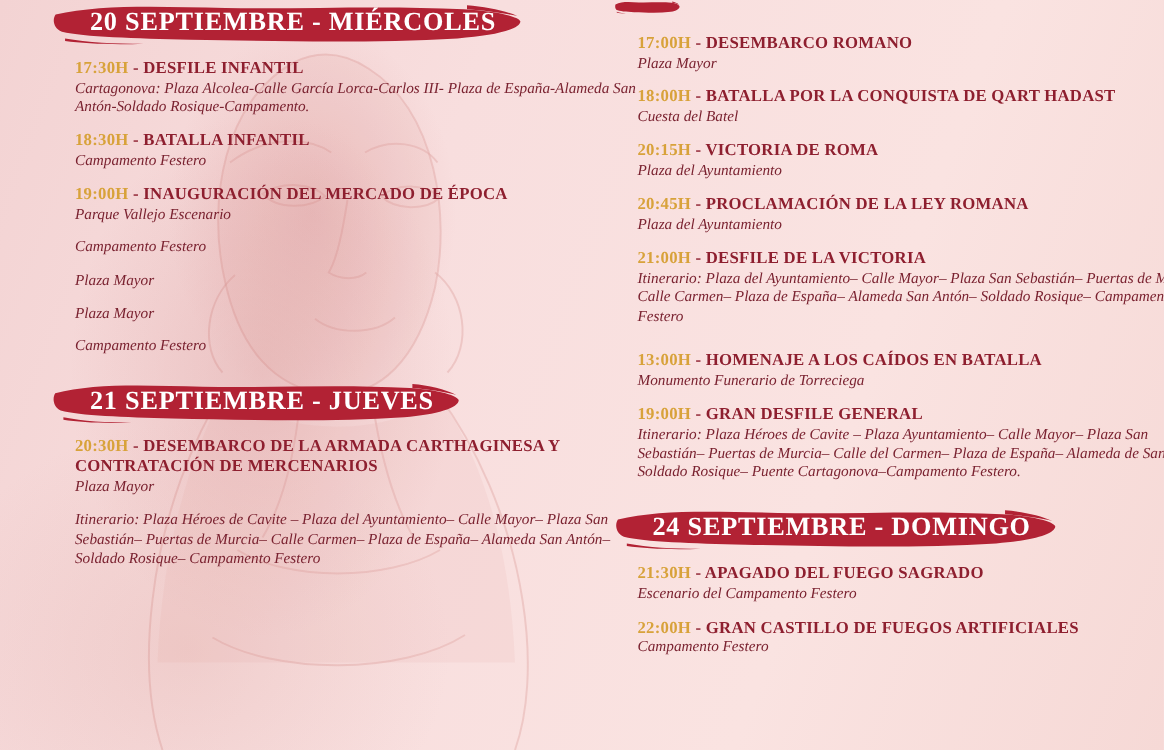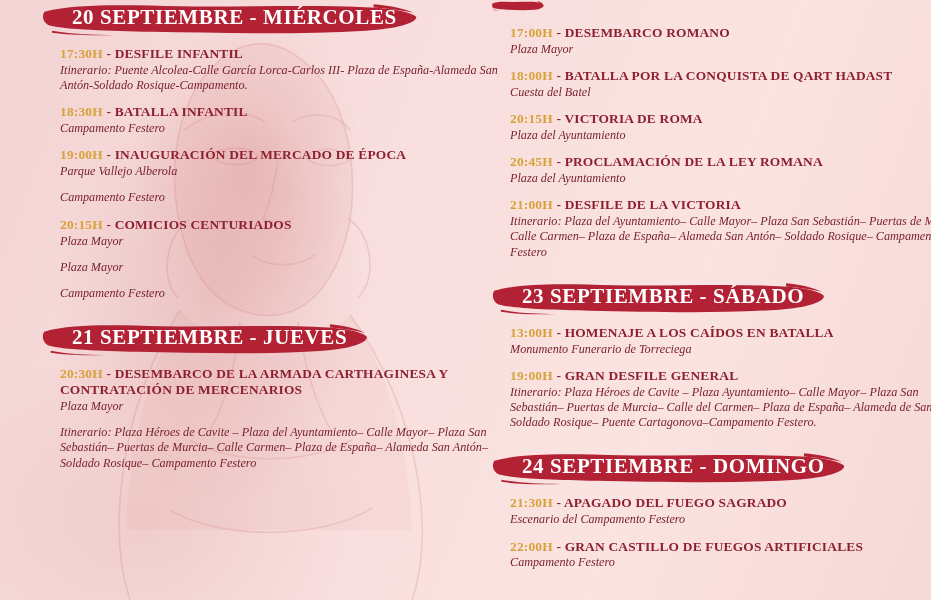--- a/index.html
+++ b/index.html
@@ -149,39 +149,38 @@
         <svg class="brush" viewBox="0 0 300 34" preserveAspectRatio="none" xmlns="http://www.w3.org/2000/svg">
           <path d="M2 11 C 30 3, 70 5, 110 6 C 160 7, 210 4, 262 7 C 280 8, 296 12, 298 16 C 298 22, 282 27, 258 29 C 200 33, 140 31, 88 30 C 52 29, 20 28, 6 24 C 0 21, 0 14, 2 11 Z" fill="#b22234"></path>
           <path d="M264 4 C 276 5, 288 8, 296 12 C 288 10, 276 8, 264 7 Z" fill="#b22234"></path>
           <path d="M8 29 C 22 32, 40 33, 58 33 C 40 34, 20 33, 8 31 Z" fill="#b22234"></path>
         </svg>
         <span class="dh-text">20 SEPTIEMBRE - MIÉRCOLES</span>
       </div>
 
       <div class="event">
         <div class="event-title"><span class="event-time">17:30h</span><span class="event-dash"> - </span><span>DESFILE INFANTIL</span></div>
-        <div class="event-place">Itinerario: Puente Alcolea-Calle García Lorca-Carlos III- Plaza de España-Alameda San Antón-Soldado Rosique-Campamento.</div>
+        <div class="event-place">Cartagonova: Plaza Alcolea-Calle García Lorca-Carlos III- Plaza de España-Alameda San Antón-Soldado Rosique-Campamento.</div>
       </div>
 
       <div class="event">
         <div class="event-title"><span class="event-time">18:30h</span><span class="event-dash"> - </span><span>BATALLA INFANTIL</span></div>
         <div class="event-place">Campamento Festero</div>
       </div>
 
       <div class="event">
         <div class="event-title"><span class="event-time">19:00h</span><span class="event-dash"> - </span><span>INAUGURACIÓN DEL MERCADO DE ÉPOCA</span></div>
-        <div class="event-place">Parque Vallejo Alberola</div>
-      </div>
-
-      <div class="event">
-        <div class="event-place">Campamento Festero</div>
-      </div>
-
-      <div class="event">
-        <div class="event-title"><span class="event-time">20:15h</span><span class="event-dash"> - </span><span>COMICIOS CENTURIADOS</span></div>
+        <div class="event-place">Parque Vallejo Escenario</div>
+      </div>
+
+      <div class="event">
+        <div class="event-place">Campamento Festero</div>
+      </div>
+
+      <div class="event">
         <div class="event-place">Plaza Mayor</div>
       </div>
 
       <div class="event">
         <div class="event-place">Plaza Mayor</div>
       </div>
 
       <div class="event">
         <div class="event-place">Campamento Festero</div>
       </div>
@@ -244,28 +243,20 @@
 
       <div class="event">
         <div class="event-title"><span class="event-time">21:00h</span><span class="event-dash"> - </span><span>DESFILE DE LA VICTORIA</span></div>
         <div class="event-place">Itinerario: Plaza del Ayuntamiento– Calle Mayor– Plaza San Sebastián– Puertas de Murcia– Calle Carmen– Plaza de España– Alameda San Antón– Soldado Rosique– Campamento Festero</div>
       </div>
     </div>
 
     <div class="spacer-1"></div>
 
     <div class="block">
-      <div class="day-header">
-        <svg class="brush" viewBox="0 0 300 34" preserveAspectRatio="none" xmlns="http://www.w3.org/2000/svg">
-          <path d="M2 11 C 30 3, 70 5, 110 6 C 160 7, 210 4, 262 7 C 280 8, 296 12, 298 16 C 298 22, 282 27, 258 29 C 200 33, 140 31, 88 30 C 52 29, 20 28, 6 24 C 0 21, 0 14, 2 11 Z" fill="#b22234"></path>
-          <path d="M264 4 C 276 5, 288 8, 296 12 C 288 10, 276 8, 264 7 Z" fill="#b22234"></path>
-          <path d="M8 29 C 22 32, 40 33, 58 33 C 40 34, 20 33, 8 31 Z" fill="#b22234"></path>
-        </svg>
-        <span class="dh-text">23 SEPTIEMBRE - SÁBADO</span>
-      </div>
 
       <div class="event">
         <div class="event-title"><span class="event-time">13:00h</span><span class="event-dash"> - </span><span>HOMENAJE A LOS CAÍDOS EN BATALLA</span></div>
         <div class="event-place">Monumento Funerario de Torreciega</div>
       </div>
 
       <div class="event">
         <div class="event-title"><span class="event-time">19:00h</span><span class="event-dash"> - </span><span>GRAN DESFILE GENERAL</span></div>
         <div class="event-place">Itinerario: Plaza Héroes de Cavite – Plaza Ayuntamiento– Calle Mayor– Plaza San Sebastián– Puertas de Murcia– Calle del Carmen– Plaza de España– Alameda de San Antón– Soldado Rosique– Puente Cartagonova–Campamento Festero.</div>
       </div>

